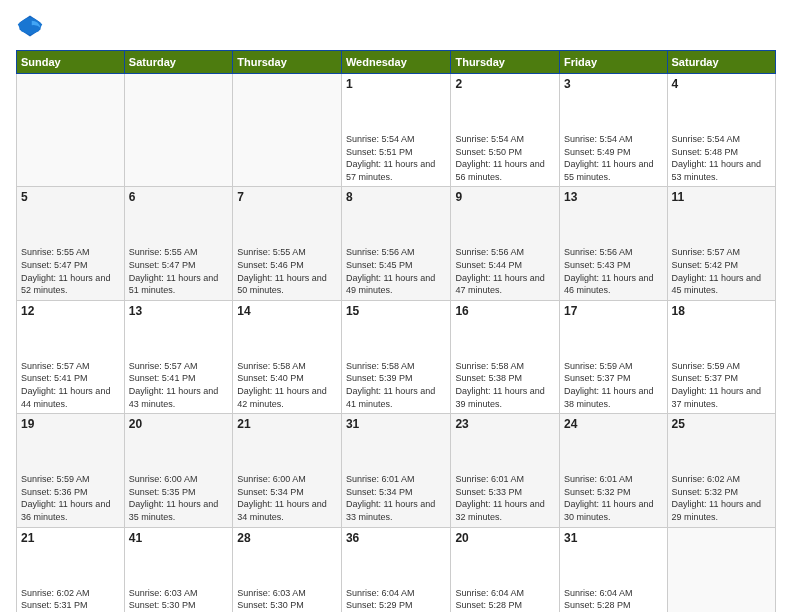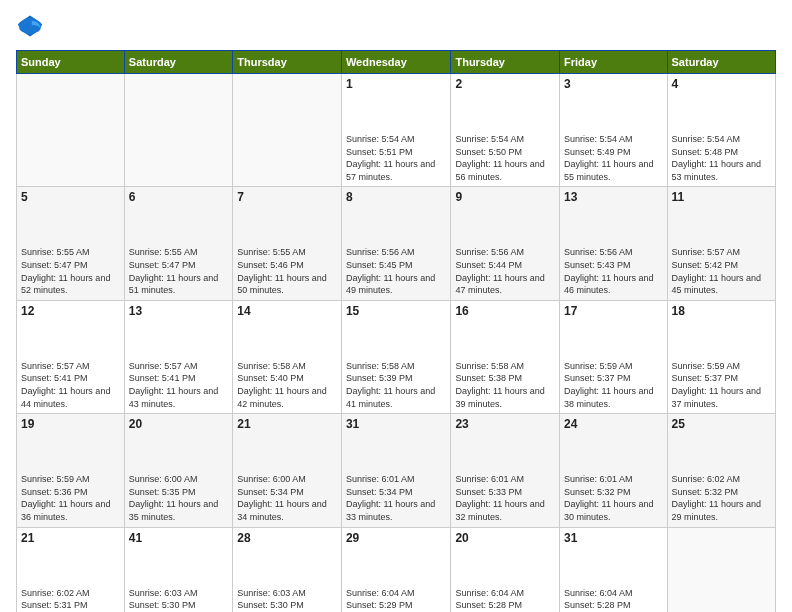--- a/index.html
+++ b/index.html
@@ -302,21 +302,21 @@
 Sunset: 5:30 PM
 Daylight: 11 hours and 27 minutes.</div>
           </td>
           <td>
             <span class="day-num">28</span>
             <div class="day-info" style="white-space: pre-line;">Sunrise: 6:03 AM
 Sunset: 5:30 PM
 Daylight: 11 hours and 26 minutes.</div>
           </td>
           <td>
-            <span class="day-num">29</span>
+            <span class="day-num">36</span>
             <div class="day-info" style="white-space: pre-line;">Sunrise: 6:04 AM
 Sunset: 5:29 PM
 Daylight: 11 hours and 25 minutes.</div>
           </td>
           <td>
             <span class="day-num">20</span>
             <div class="day-info" style="white-space: pre-line;">Sunrise: 6:04 AM
 Sunset: 5:28 PM
 Daylight: 11 hours and 24 minutes.</div>
           </td>

